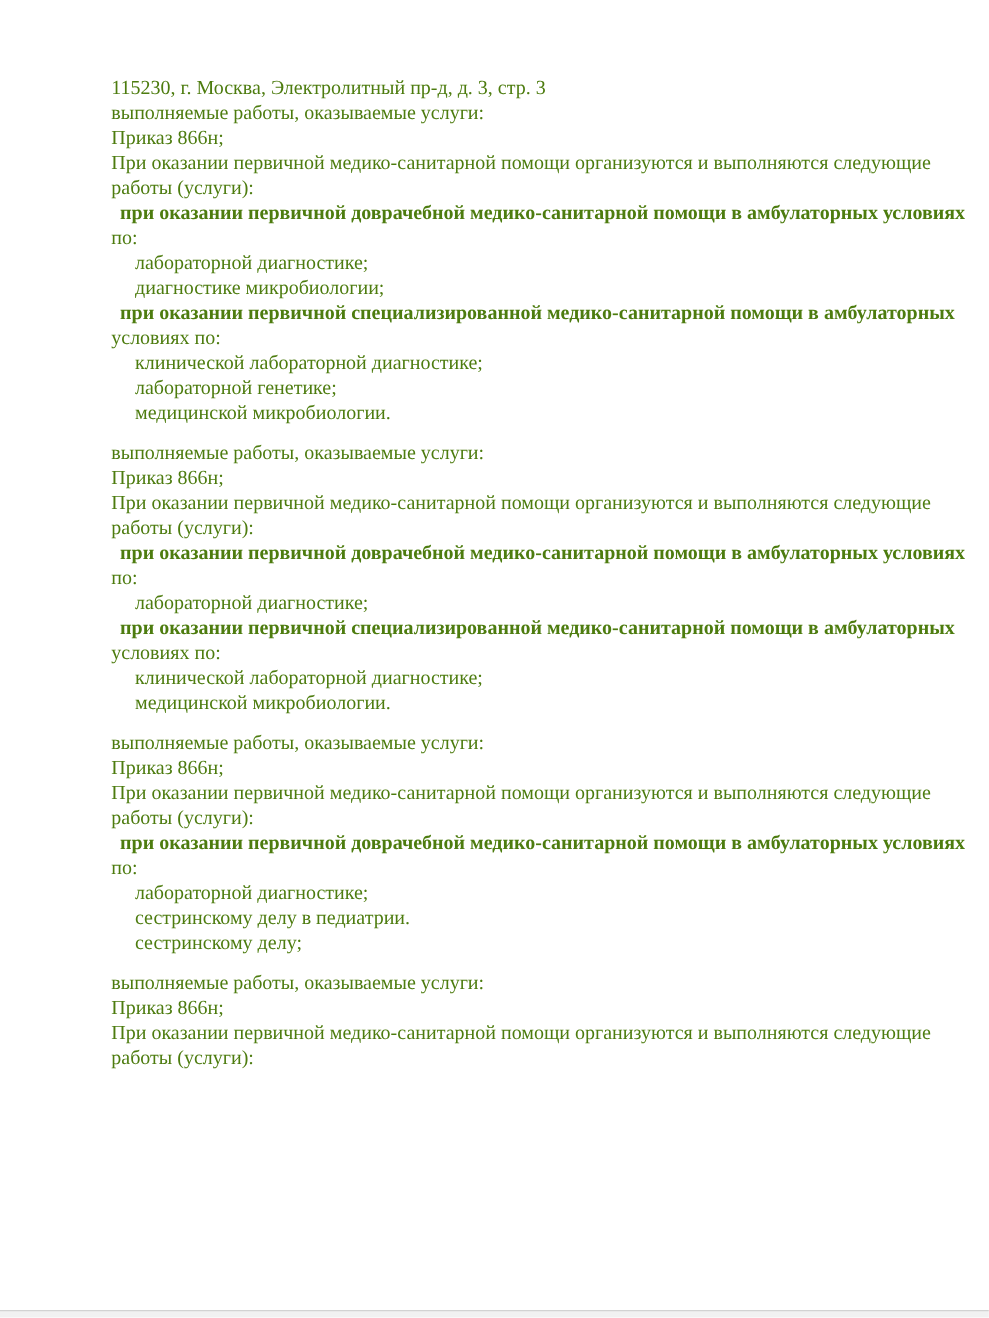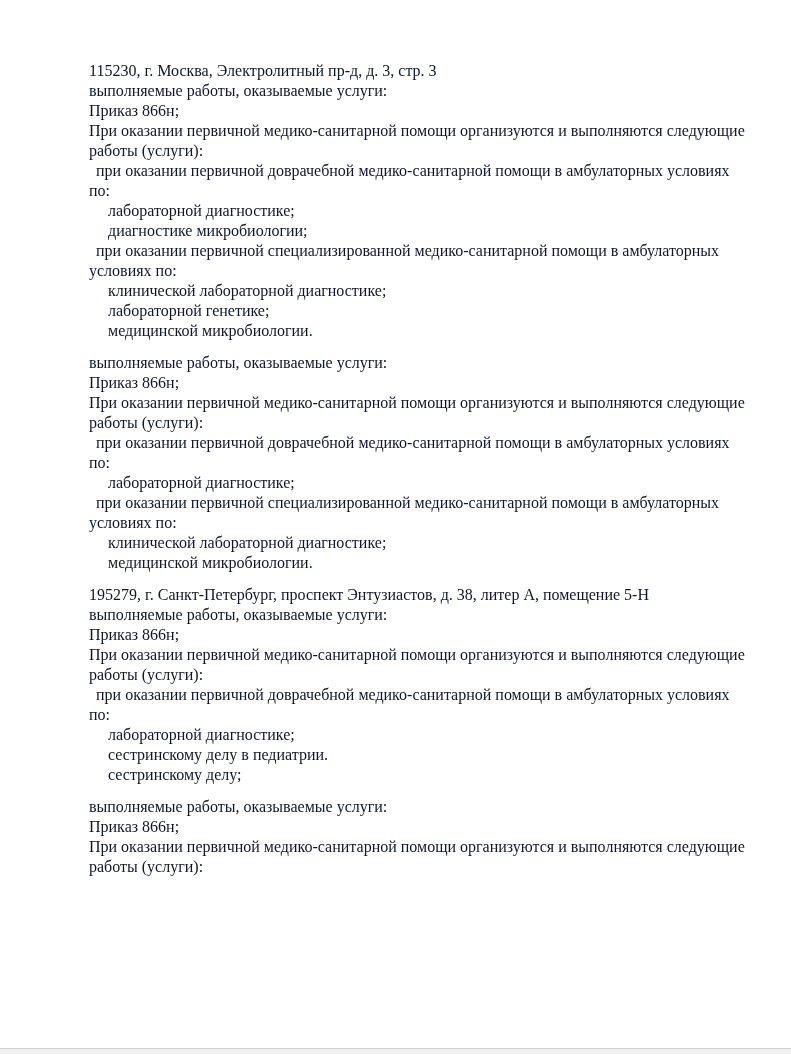--- a/index.html
+++ b/index.html
@@ -15,36 +15,36 @@
     position: absolute;
     left: 0; top: 0; right: 0; bottom: 6px;
     padding: 61px 40px 0 89px;
     color: #000000;
     font-size: 16px;
     line-height: 20px;
     overflow: hidden;
   }
   .block { margin: 0 0 12px 0; }
   .line { white-space: nowrap; }
-  .i1 { padding-left: 7px; }
+  .i1 { padding-left: 7px; font-weight: bold; }
   .i2 { padding-left: 19px; }
   .bottom-scrollbar {
     position: absolute;
     left: 0; bottom: 0;
     width: 100%;
     height: 6px;
     box-sizing: border-box;
     background: #f1f1f1;
     border-top: 1px solid #d2d2d2;
   }
 </style>
 </head>
 <body style="background: rgb(255, 255, 255);">
 
-<main class="doc" style="color: #0f172a;">
+<main class="doc" style="color: #4d7c0f;">
   <div>
       <section class="block">
         <div class="line">115230, г. Москва, Электролитный пр-д, д. 3, стр. 3</div>
         <div class="line">выполняемые работы, оказываемые услуги:</div>
         <div class="line">Приказ 866н;</div>
         <div class="line">При оказании первичной медико-санитарной помощи организуются и выполняются следующие</div>
         <div class="line">работы (услуги):</div>
         <div class="line i1">при оказании первичной доврачебной медико-санитарной помощи в амбулаторных условиях</div>
         <div class="line">по:</div>
         <div class="line i2">лабораторной диагностике;</div>
@@ -62,21 +62,20 @@
         <div class="line">работы (услуги):</div>
         <div class="line i1">при оказании первичной доврачебной медико-санитарной помощи в амбулаторных условиях</div>
         <div class="line">по:</div>
         <div class="line i2">лабораторной диагностике;</div>
         <div class="line i1">при оказании первичной специализированной медико-санитарной помощи в амбулаторных</div>
         <div class="line">условиях по:</div>
         <div class="line i2">клинической лабораторной диагностике;</div>
         <div class="line i2">медицинской микробиологии.</div>
       </section>
       <section class="block">
-        <div class="line">195279, г. Санкт-Петербург, проспект Энтузиастов, д. 38, литер А, помещение 5-Н</div>
         <div class="line">выполняемые работы, оказываемые услуги:</div>
         <div class="line">Приказ 866н;</div>
         <div class="line">При оказании первичной медико-санитарной помощи организуются и выполняются следующие</div>
         <div class="line">работы (услуги):</div>
         <div class="line i1">при оказании первичной доврачебной медико-санитарной помощи в амбулаторных условиях</div>
         <div class="line">по:</div>
         <div class="line i2">лабораторной диагностике;</div>
         <div class="line i2">сестринскому делу в педиатрии.</div>
         <div class="line i2">сестринскому делу;</div>
       </section>

